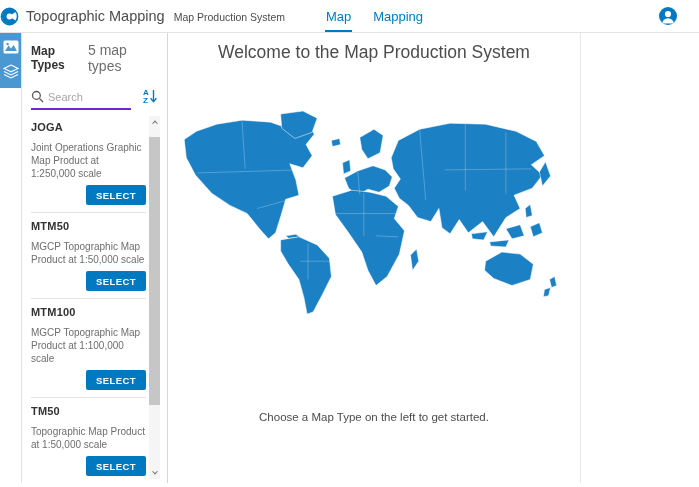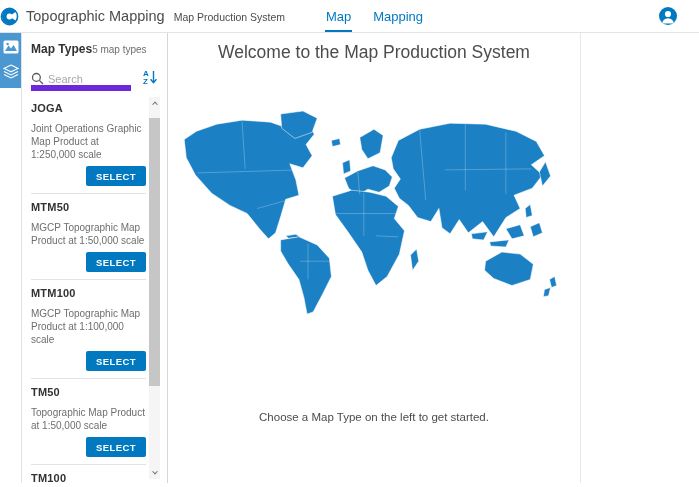--- a/index.html
+++ b/index.html
@@ -20,23 +20,23 @@
   .avatar { position:absolute; right:22px; top:7px; width:18px; height:18px; cursor:pointer; }
   
   .app-body { display:flex; height:450px; }
   .toolstrip { width:22px; border-right:1px solid #e2e2e2; background:#fff; flex:none; }
   .toolstrip-blue { background:#4a97d2; width:100%; padding:5px 0 8px; display:flex; flex-direction:column; align-items:center; gap:8px; }
   .tool-btn { width:18px; height:17px; display:flex; align-items:center; justify-content:center; cursor:pointer; }
   
   .sidebar { width:146px; flex:none; border-right:1px solid #d6d6d6; display:flex; flex-direction:column; background:#fff; }
   .sb-header { display:flex; justify-content:flex-start; align-items:baseline; padding:9px 8px 3px 9px; }
   .sb-title { font-size:12px; font-weight:bold; color:#323232; }
-  .sb-count { font-size:10px; color:#6e6e6e; }
+  .sb-count { font-size:14px; color:#6e6e6e; }
   .search-row { display:flex; align-items:flex-end; padding:5px 6px 0 9px; }
-  .search-box { display:flex; align-items:center; border-bottom:6px solid #6d28d9; width:100px;margin-top:8px; }
+  .search-box { display:flex; align-items:center; border-bottom:2px solid #6d28d9; padding-bottom:5px; width:100px;margin-top:8px; }
   .search-input { border:none; outline:none; width:80px; font-size:11px; color:#323232; margin-left:4px; background:transparent; }
   .search-input::placeholder { color:#a6a6a6; }
   .sort-btn { margin-left:auto; margin-right:3px; cursor:pointer; padding-bottom:2px; }
   .list { flex:1; overflow:hidden; position:relative; margin-top:4px; }
   .list-inner { padding:0 21px 0 9px; }
   .item { border-bottom:1px solid #e3e3e3; padding:7px 0 7px; }
   .item:last-child { border-bottom:none; }
   .item-name { font-size:11px; font-weight:bold; color:#323232; letter-spacing:.2px; }
   .item-desc { font-size:10px; color:#6e6e6e; line-height:13px; margin-top:8px; }
   .item-actions { text-align:right; margin-top:5px; }

